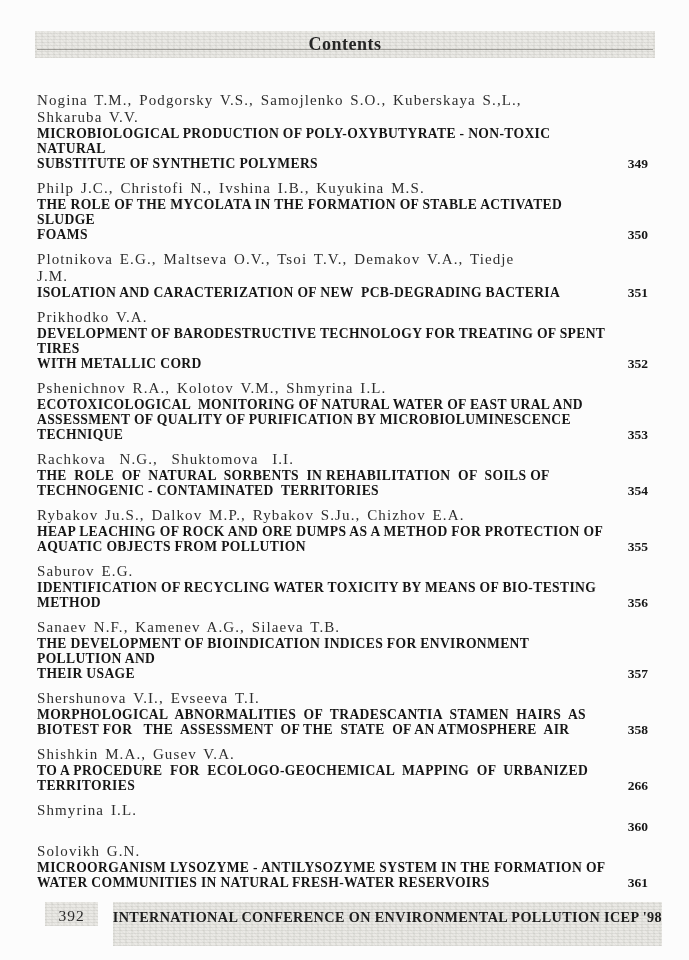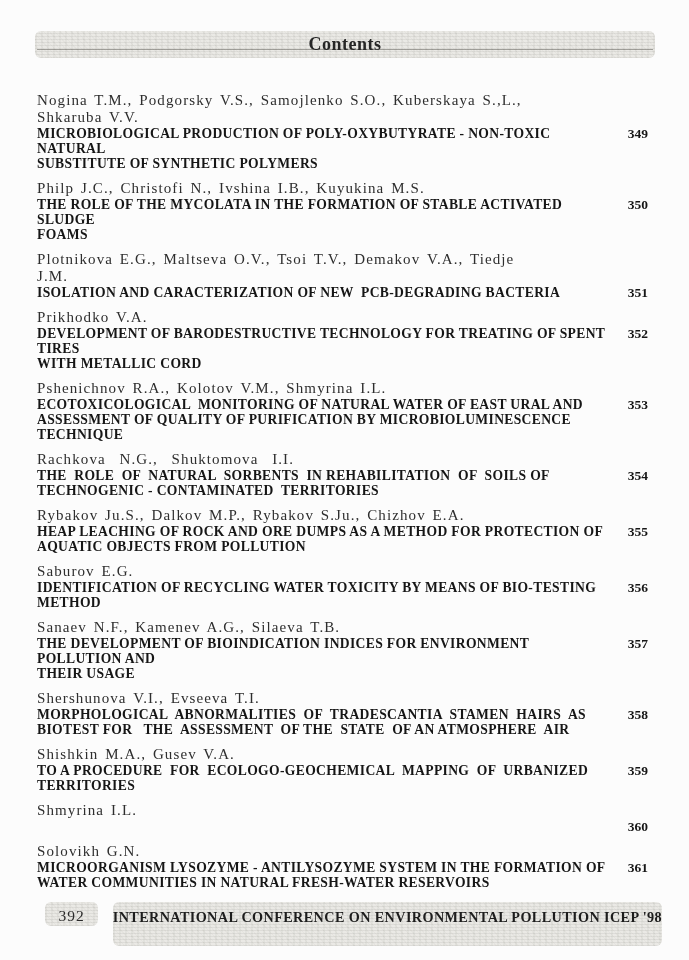--- a/index.html
+++ b/index.html
@@ -15,21 +15,20 @@
     font-family: "Liberation Serif", "DejaVu Serif", serif;
     color: #1e1e1e;
   }
   
   .texture-bar {
     background-color: #eae9e5;
     background-image:
       repeating-linear-gradient(0deg, rgba(110,110,104,0.10) 0 1px, rgba(0,0,0,0) 1px 3px),
       repeating-linear-gradient(90deg, rgba(120,120,112,0.07) 0 2px, rgba(0,0,0,0) 2px 6px),
       repeating-linear-gradient(47deg, rgba(130,130,122,0.06) 0 1px, rgba(0,0,0,0) 1px 4px);
-    border-radius: 6px;
   }
   
   .header-bar {
     position: absolute;
     left: 35px;
     top: 31px;
     width: 620px;
     height: 27px;
     text-align: center;
   }
@@ -67,21 +66,21 @@
     line-height: 17px;
     letter-spacing: 1.1px;
     word-spacing: 2px;
     color: #2e2e2e;
     white-space: pre-wrap;
     font-family: Liberation Serif, serif;
   }
   .title-row {
     display: flex;
     justify-content: space-between;
-    align-items: flex-start;
+    align-items: flex-end;
   }
   .entry-title {
     font-size: 13.6px;
     font-weight: bold;
     line-height: 15px;
     letter-spacing: 0.35px;
     color: #161616;
     white-space: pre-wrap;
     max-width: 575px;
   }
@@ -229,21 +228,21 @@
 BIOTEST FOR   THE  ASSESSMENT  OF THE  STATE  OF AN ATMOSPHERE  AIR</div>
       <div class="entry-page-number">358</div>
     </div>
   </div>
 
   <div class="toc-entry">
     <div class="entry-authors">Shishkin M.A., Gusev V.A.</div>
     <div class="title-row">
       <div class="entry-title">TO A PROCEDURE  FOR  ECOLOGO-GEOCHEMICAL  MAPPING  OF  URBANIZED
 TERRITORIES</div>
-      <div class="entry-page-number">359</div>
+      <div class="entry-page-number">266</div>
     </div>
   </div>
 
   <div class="toc-entry">
     <div class="entry-authors">Shmyrina I.L.</div>
     <div class="title-row">
       <div class="entry-page-number">360</div>
     </div>
   </div>
 

